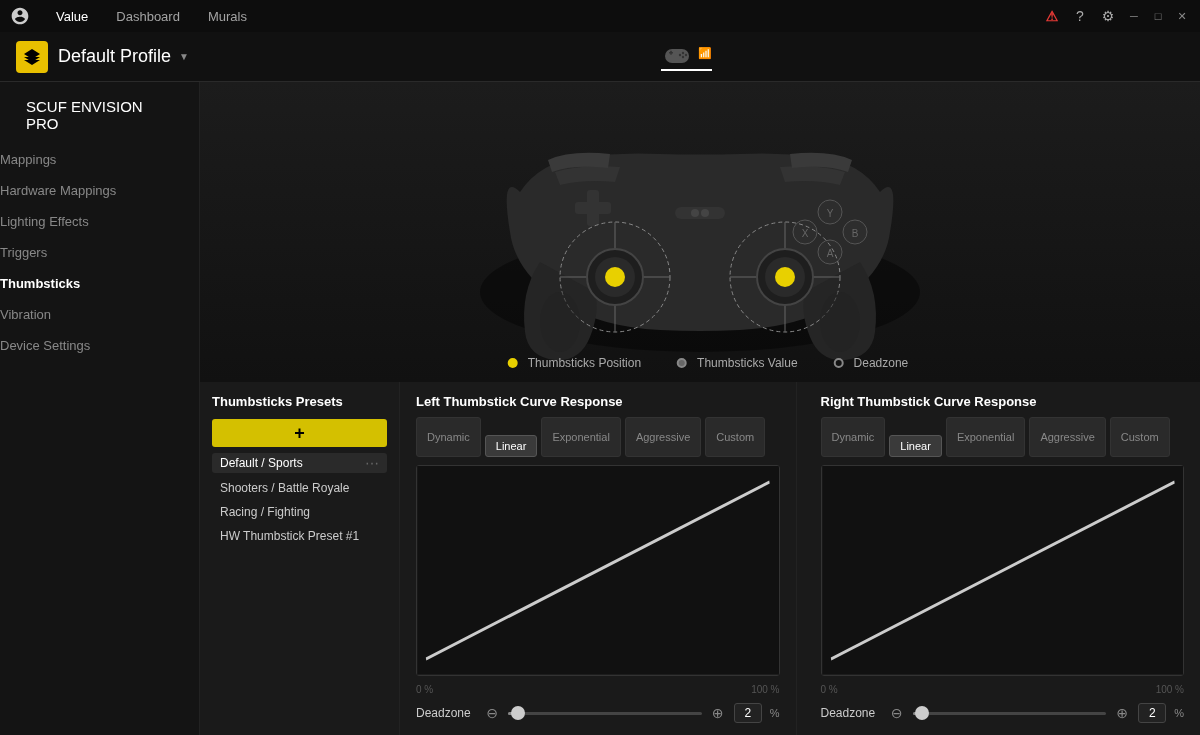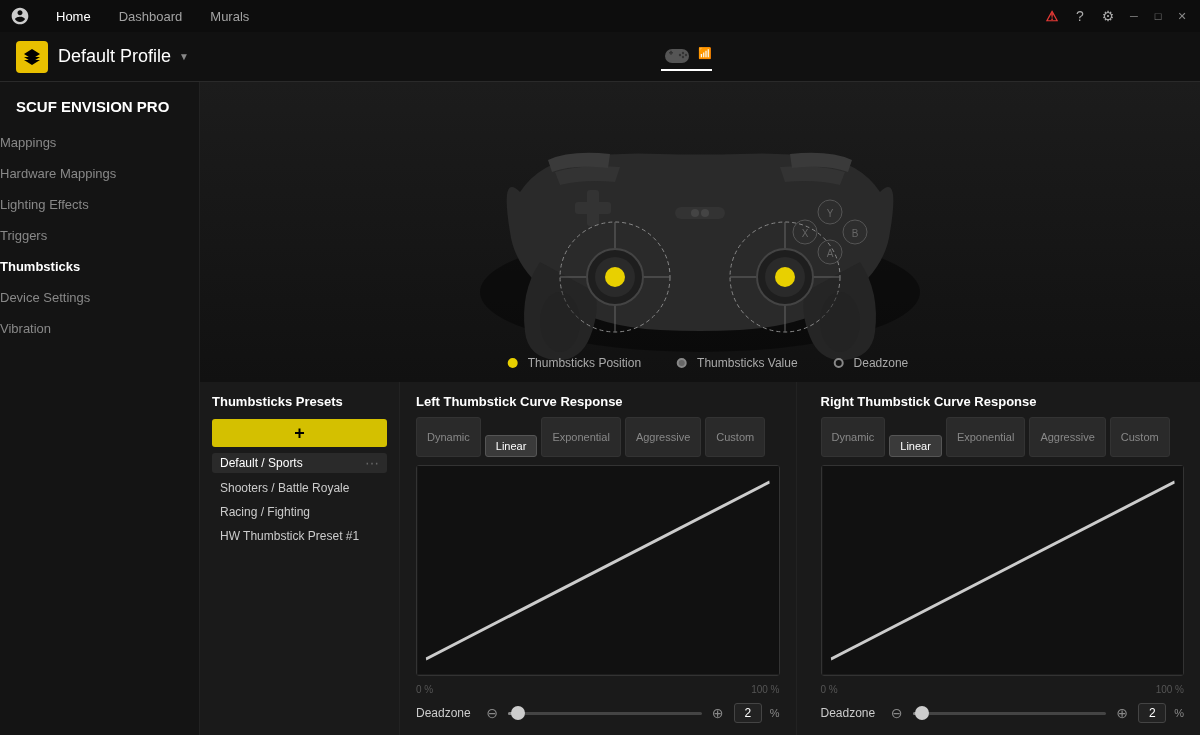--- a/index.html
+++ b/index.html
@@ -114,22 +114,22 @@
     .sidebar {
       width: 200px;
       background: #141414;
       padding: 16px 0;
       flex-shrink: 0;
       border-right: 1px solid #222;
     }
     .device-title {
       color: #fff;
       font-size: 15px;
-      font-weight: 700;
-      padding: 0 16px 12px;
+      font-weight: 400;
+      padding: 0 26px 12px;
     }
     .sidebar-item {
       padding: 8px 0;
       color: #888;
       cursor: pointer;
       font-size: 13px;
     }
     .sidebar-item.active {
       color: #fff;
       font-weight: 600;
@@ -362,21 +362,21 @@
   </style>
 </head>
 <body>
 
 <div class="titlebar">
 
   <svg class="titlebar-logo" viewBox="0 0 24 24" fill="#ccc">
     <path d="M12 2C6.48 2 2 6.48 2 12s4.48 10 10 10 10-4.48 10-10S17.52 2 12 2zm0 3c1.66 0 3 1.34 3 3s-1.34 3-3 3-3-1.34-3-3 1.34-3 3-3zm0 14.2c-2.5 0-4.71-1.28-6-3.22.03-1.99 4-3.08 6-3.08 1.99 0 5.97 1.09 6 3.08-1.29 1.94-3.5 3.22-6 3.22z"></path>
   </svg>
   <div class="titlebar-nav">
-    <div class="titlebar-nav-item active">Home</div>
+    <div class="titlebar-nav-item active">Value</div>
     <div class="titlebar-nav-item">Dashboard</div>
     <div class="titlebar-nav-item">Murals</div>
   </div>
   <div class="titlebar-right">
     <div class="titlebar-icon alert">⚠</div>
     <div class="titlebar-icon">?</div>
     <div class="titlebar-icon">⚙</div>
     <div class="win-btn">─</div>
     <div class="win-btn">□</div>
     <div class="win-btn">✕</div>
@@ -410,22 +410,22 @@
 
 <div class="main-layout">
 
   <div class="sidebar">
     <div class="device-title">SCUF ENVISION PRO</div>
     <div class="sidebar-item">Mappings</div>
     <div class="sidebar-item">Hardware Mappings</div>
     <div class="sidebar-item">Lighting Effects</div>
     <div class="sidebar-item">Triggers</div>
     <div class="sidebar-item active">Thumbsticks</div>
+    <div class="sidebar-item">Vibration</div>
     <div class="sidebar-item">Device Settings</div>
-    <div class="sidebar-item">Vibration</div>
   </div>
 
   <div class="content">
 
     <div class="controller-preview">
       <div class="controller-svg-container">
         <svg width="600" height="280" viewBox="0 0 600 280" xmlns="http://www.w3.org/2000/svg">
 
           <ellipse cx="300" cy="200" rx="220" ry="60" fill="rgba(0,0,0,0.4)"></ellipse>
 

